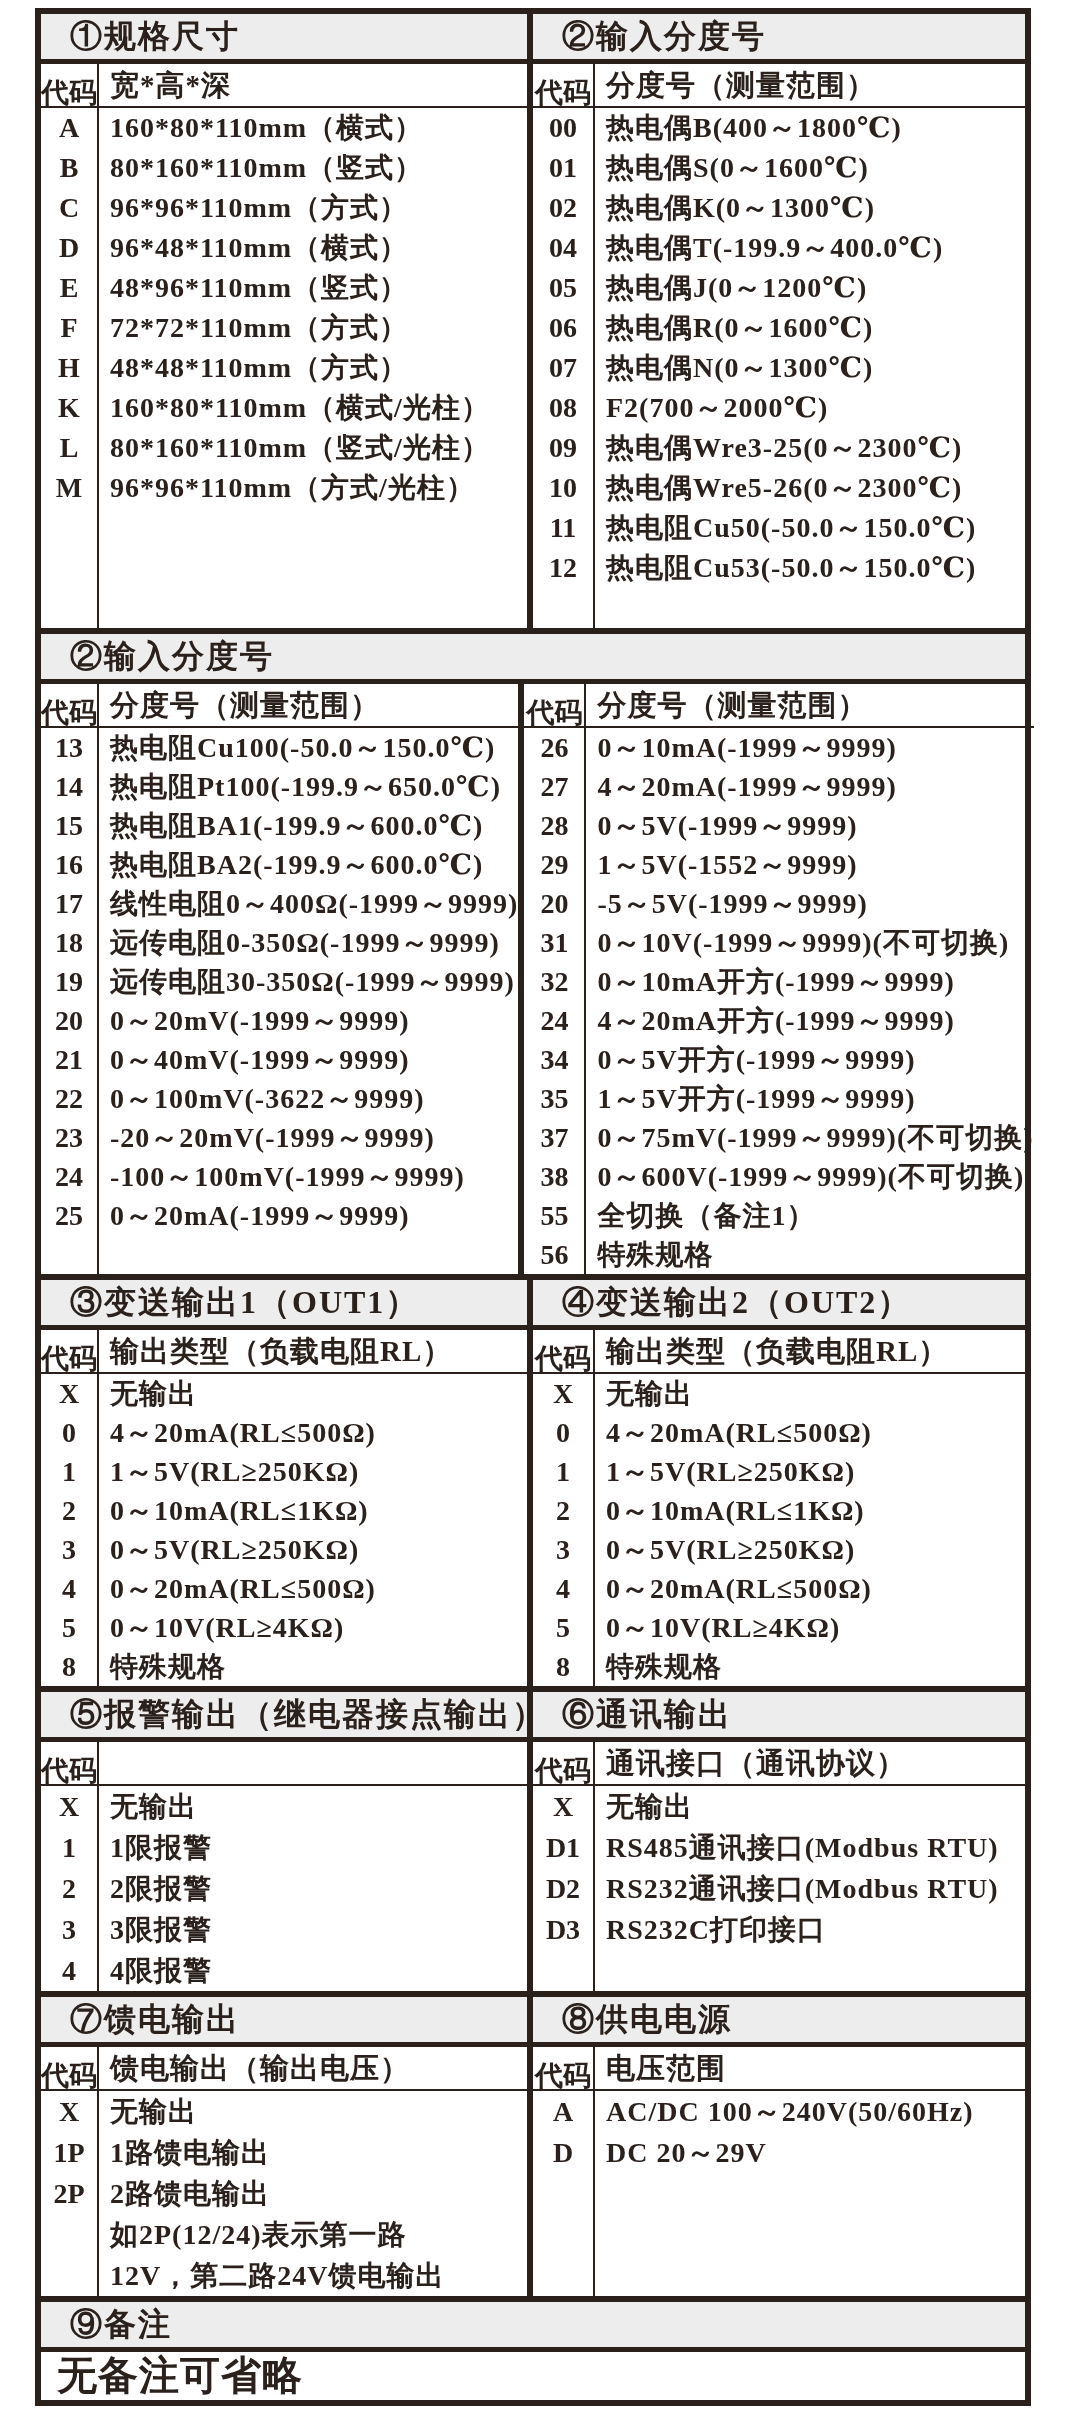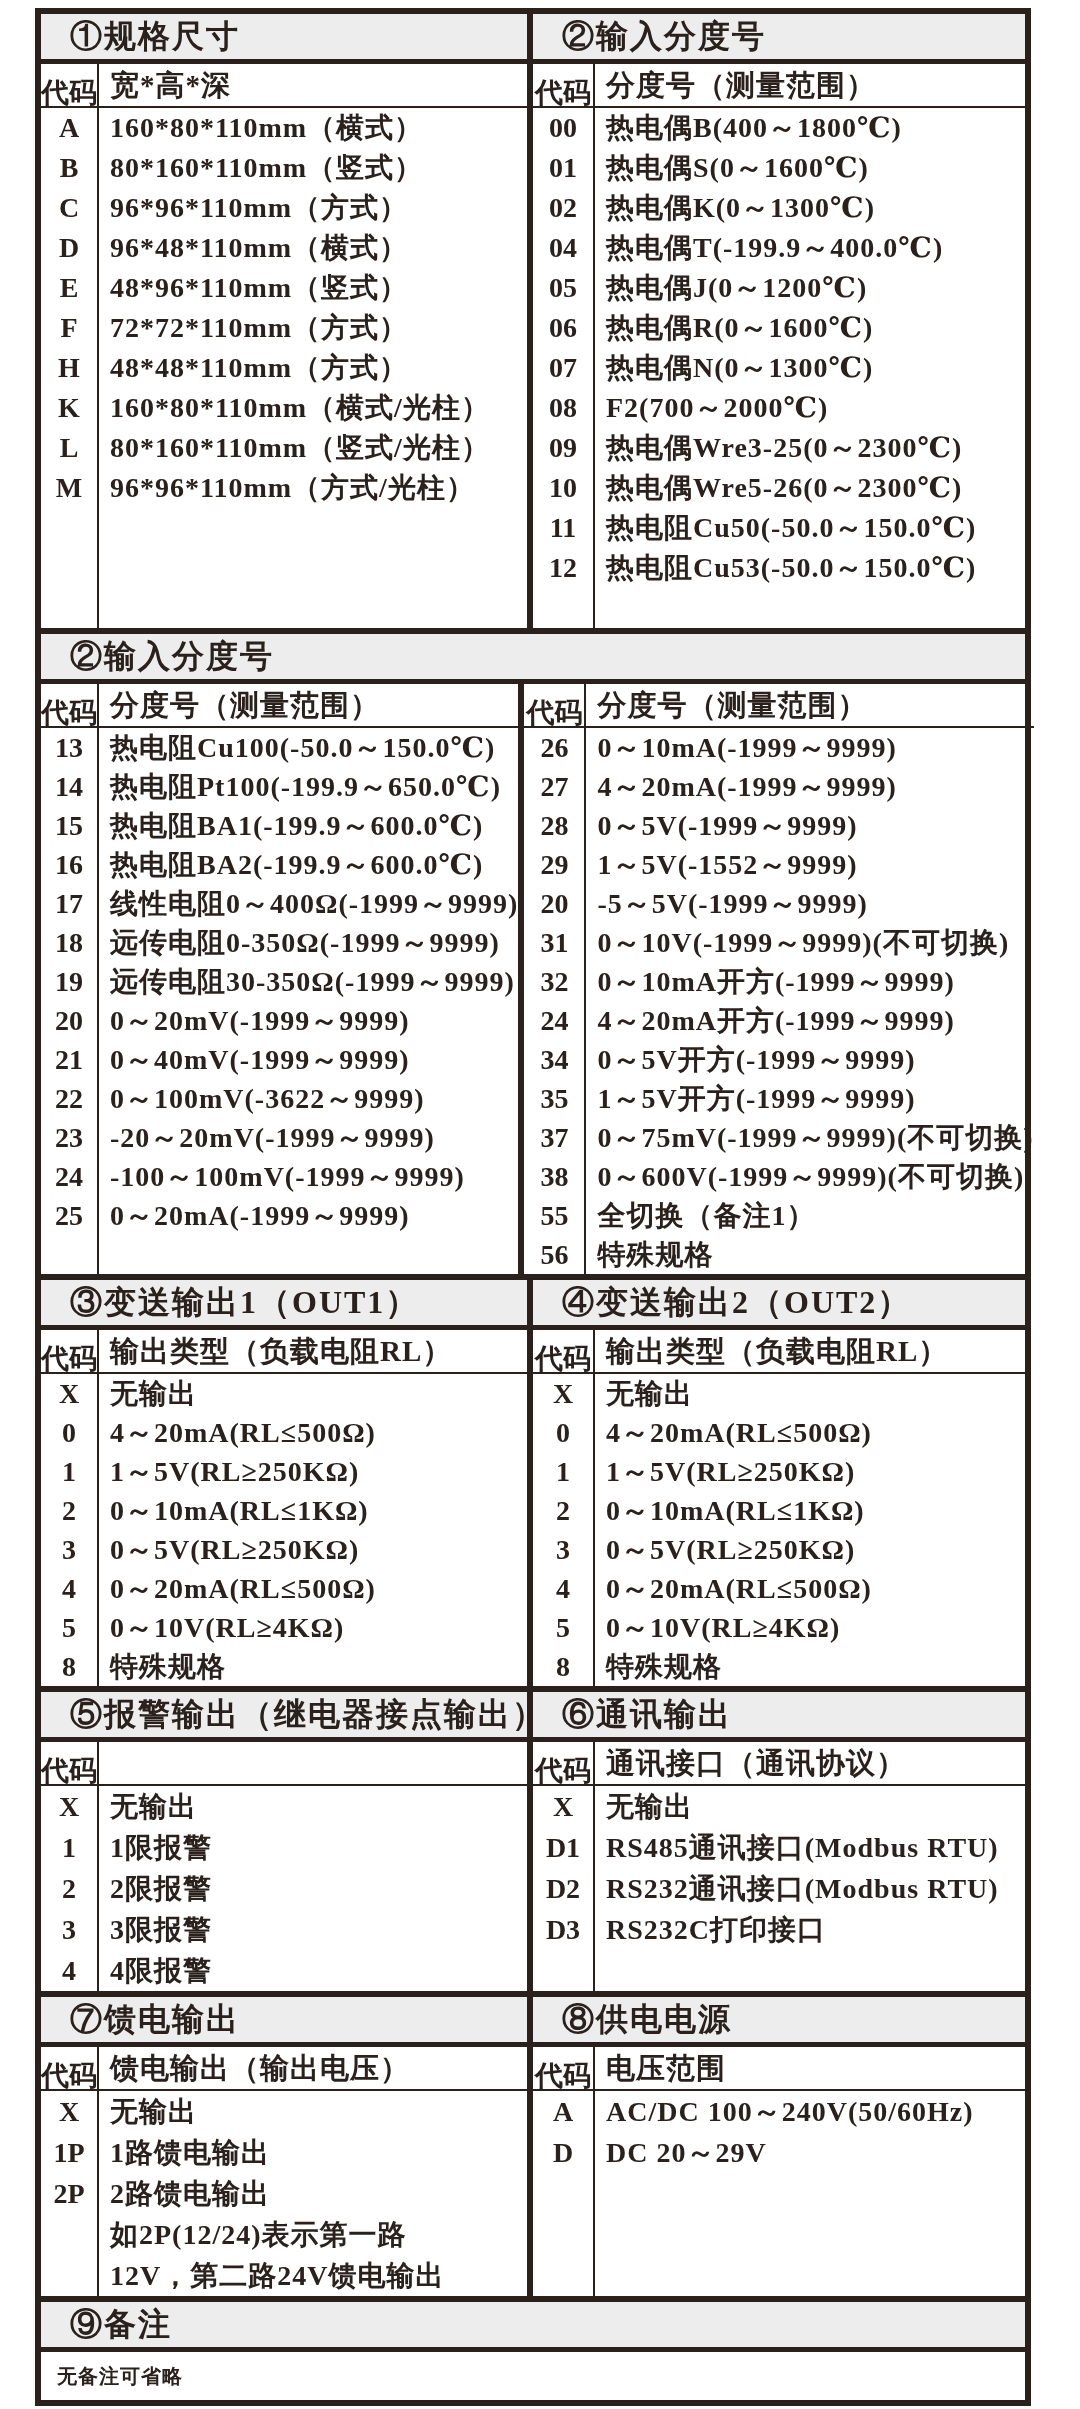--- a/index.html
+++ b/index.html
@@ -62,21 +62,21 @@
   .subhdr .code{font-size:28px;margin-top:8px;}
   .subhdr .val{font-size:29px;}
   
   .b-s1{height:564px;--rh:40px;}
   .b-s2{height:590px;--rh:39px;}
   .b-s34{height:356px;--rh:39px;}
   .b-s56{height:249px;--rh:41px;}
   .b-s78{height:249px;--rh:41px;}
   .note-row{
     height:48px;line-height:48px;
-    font-size:20px;padding-left:16px;letter-spacing:1px;
+    font-size:40px;padding-left:16px;letter-spacing:1px;
     white-space:nowrap;overflow:hidden;
   }
 </style>
 </head>
 <body>
 
 <div class="canvas">
   <div class="tbl">
 
     <div class="sec first pair">

